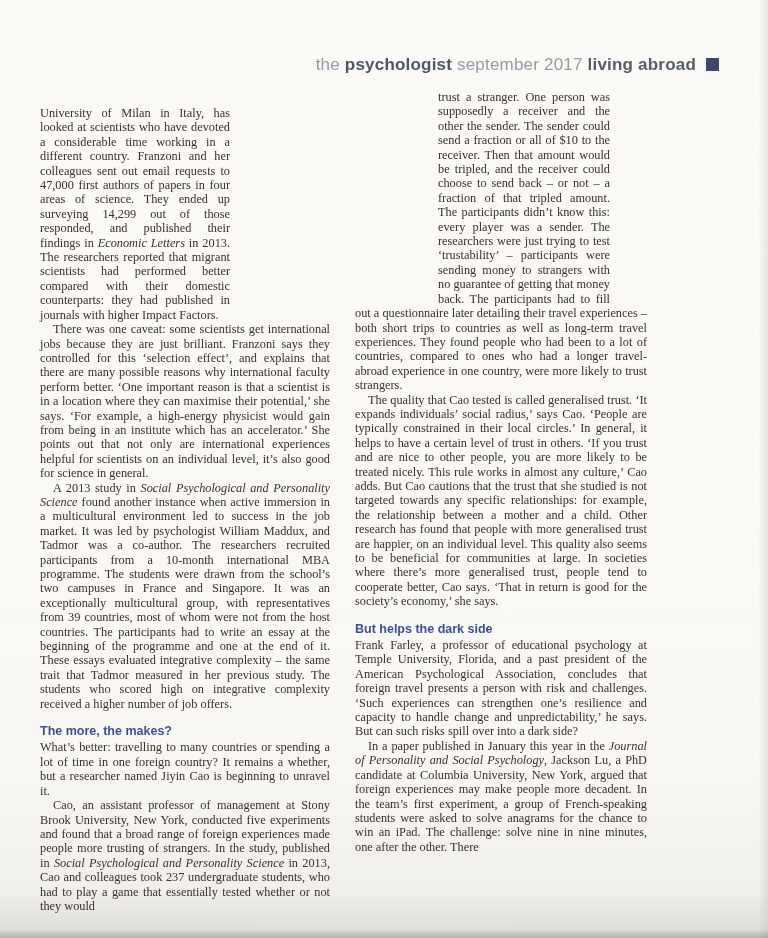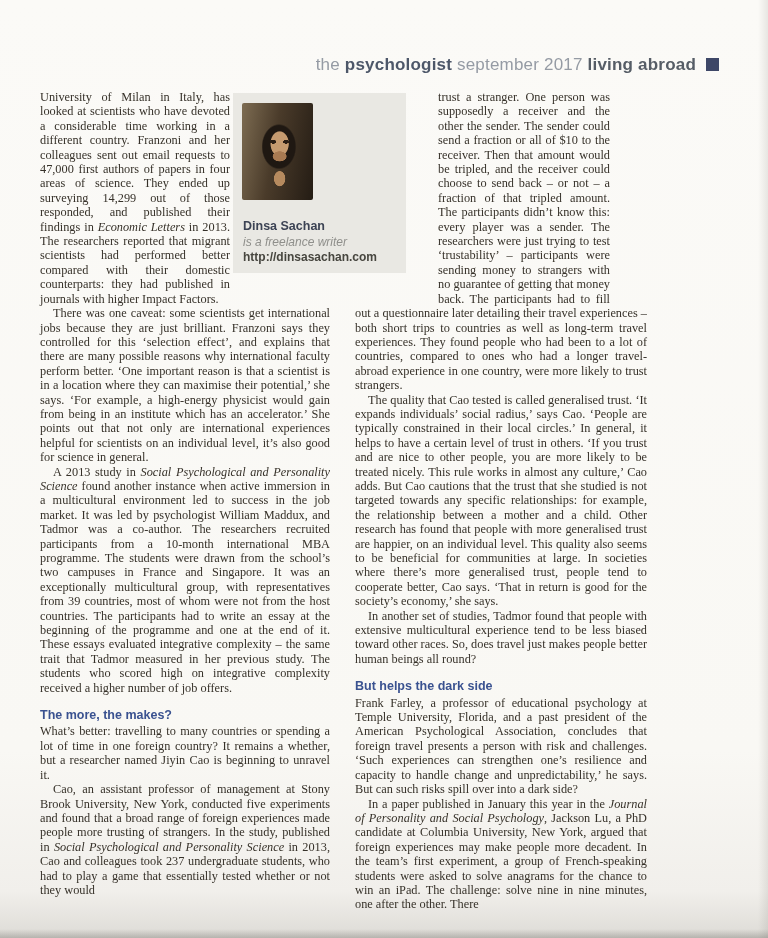--- a/index.html
+++ b/index.html
@@ -35,62 +35,55 @@
       linear-gradient(100deg, #7d6c52 0%, #4a3b2a 45%, #241c14 100%);
   }
   .bio-text { position:absolute; left:10px; font-family:"Liberation Sans", sans-serif; }
   .bio-name { top:126px; font-size:12.5px; font-weight:bold; color:#3c4354; }
   .bio-role { top:142px; font-size:12px; font-style:italic; color:#8f8f8b; }
   .bio-url  { top:157px; font-size:12px; font-weight:bold; color:#47463f; }
 
   
   .col { position:absolute; top:90px; font-size:12.3px; line-height:14.4px;
     color:#363129; text-align:justify; }
-  .col-left  { left:40px;  width:290px; }
+  .col-left  { left:40px;  width:290px;margin-top:16px; }
   .col-right { left:355px; width:292px; }
   .col-left p.body:first-child { width:190px; }
   .wrap-spacer-left  { float:left;  width:83px; height:214px; }
   .wrap-spacer-right { float:right; width:37px; height:214px; }
   p.body { margin:0; text-indent:13px; }
   p.flush { text-indent:0; }
   .it { font-style:italic; }
   h3.subhead { margin:13px 0 2px 0; font-family:"Liberation Sans", sans-serif;
     font-size:12.5px; font-weight:bold; color:#3a5290; text-align:left; }
 </style>
 </head>
 <body>
 
 <div class="page">
 
   <div class="header">
     <span class="hdr-light">the </span><span class="hdr-navy">psychologist</span><span class="hdr-light"> september 2017 </span><span class="hdr-dark">living abroad</span><span class="hdr-square"></span>
   </div>
 
-  <div class="bio-box">
-    <div class="bio-photo"></div>
-    <div class="bio-text bio-name">Dinsa Sachan</div>
-    <div class="bio-text bio-role">is a freelance writer</div>
-    <div class="bio-text bio-url">http://dinsasachan.com</div>
-  </div>
 
   <div class="col col-left">
       <p class="body flush"><span>University of Milan in Italy, has looked at scientists who have devoted a considerable time working in a different country. Franzoni and her colleagues sent out email requests to 47,000 first authors of papers in four areas of science. They ended up surveying 14,299 out of those responded, and published their findings in </span><span class="it">Economic Letters</span><span> in 2013. The researchers reported that migrant scientists had performed better compared with their domestic counterparts: they had published in journals with higher Impact Factors.</span></p>
       <p class="body"><span>There was one caveat: some scientists get international jobs because they are just brilliant. Franzoni says they controlled for this ‘selection effect’, and explains that there are many possible reasons why international faculty perform better. ‘One important reason is that a scientist is in a location where they can maximise their potential,’ she says. ‘For example, a high-energy physicist would gain from being in an institute which has an accelerator.’ She points out that not only are international experiences helpful for scientists on an individual level, it’s also good for science in general.</span></p>
       <p class="body"><span>A 2013 study in </span><span class="it">Social Psychological and Personality Science</span><span> found another instance when active immersion in a multicultural environment led to success in the job market. It was led by psychologist William Maddux, and Tadmor was a co-author. The researchers recruited participants from a 10-month international MBA programme. The students were drawn from the school’s two campuses in France and Singapore. It was an exceptionally multicultural group, with representatives from 39 countries, most of whom were not from the host countries. The participants had to write an essay at the beginning of the programme and one at the end of it. These essays evaluated integrative complexity – the same trait that Tadmor measured in her previous study. The students who scored high on integrative complexity received a higher number of job offers.</span></p>
       <h3 class="subhead"><span>The more, the makes?</span></h3>
       <p class="body flush"><span>What’s better: travelling to many countries or spending a lot of time in one foreign country? It remains a whether, but a researcher named Jiyin Cao is beginning to unravel it.</span></p>
       <p class="body"><span>Cao, an assistant professor of management at Stony Brook University, New York, conducted five experiments and found that a broad range of foreign experiences made people more trusting of strangers. In the study, published in </span><span class="it">Social Psychological and Personality Science</span><span> in 2013, Cao and colleagues took 237 undergraduate students, who had to play a game that essentially tested whether or not they would</span></p>
     </div>
 
   <div class="col col-right">
     <div class="wrap-spacer-left"></div>
     <div class="wrap-spacer-right"></div>
   <p class="body flush"><span>trust a stranger. One person was supposedly a receiver and the other the sender. The sender could send a fraction or all of $10 to the receiver. Then that amount would be tripled, and the receiver could choose to send back – or not – a fraction of that tripled amount. The participants didn’t know this: every player was a sender. The researchers were just trying to test ‘trustability’ – participants were sending money to strangers with no guarantee of getting that money back. The participants had to fill out a questionnaire later detailing their travel experiences – both short trips to countries as well as long-term travel experiences. They found people who had been to a lot of countries, compared to ones who had a longer travel-abroad experience in one country, were more likely to trust strangers.</span></p>
       <p class="body"><span>The quality that Cao tested is called generalised trust. ‘It expands individuals’ social radius,’ says Cao. ‘People are typically constrained in their local circles.’ In general, it helps to have a certain level of trust in others. ‘If you trust and are nice to other people, you are more likely to be treated nicely. This rule works in almost any culture,’ Cao adds. But Cao cautions that the trust that she studied is not targeted towards any specific relationships: for example, the relationship between a mother and a child. Other research has found that people with more generalised trust are happier, on an individual level. This quality also seems to be beneficial for communities at large. In societies where there’s more generalised trust, people tend to cooperate better, Cao says. ‘That in return is good for the society’s economy,’ she says.</span></p>
-      <p class="body"><span>In another set of studies, Tadmor found that people with extensive multicultural experience tend to be less biased toward other races. So, does travel just makes people better human beings all round?</span></p>
       <h3 class="subhead"><span>But helps the dark side</span></h3>
       <p class="body flush"><span>Frank Farley, a professor of educational psychology at Temple University, Florida, and a past president of the American Psychological Association, concludes that foreign travel presents a person with risk and challenges. ‘Such experiences can strengthen one’s resilience and capacity to handle change and unpredictability,’ he says. But can such risks spill over into a dark side?</span></p>
       <p class="body"><span>In a paper published in January this year in the </span><span class="it">Journal of Personality and Social Psychology</span><span>, Jackson Lu, a PhD candidate at Columbia University, New York, argued that foreign experiences may make people more decadent. In the team’s first experiment, a group of French-speaking students were asked to solve anagrams for the chance to win an iPad. The challenge: solve nine in nine minutes, one after the other. There</span></p>
     </div>
 
   <div class="scan-right-edge"></div>
   <div class="scan-bottom-edge"></div>
 </div>
 
 </body></html>

